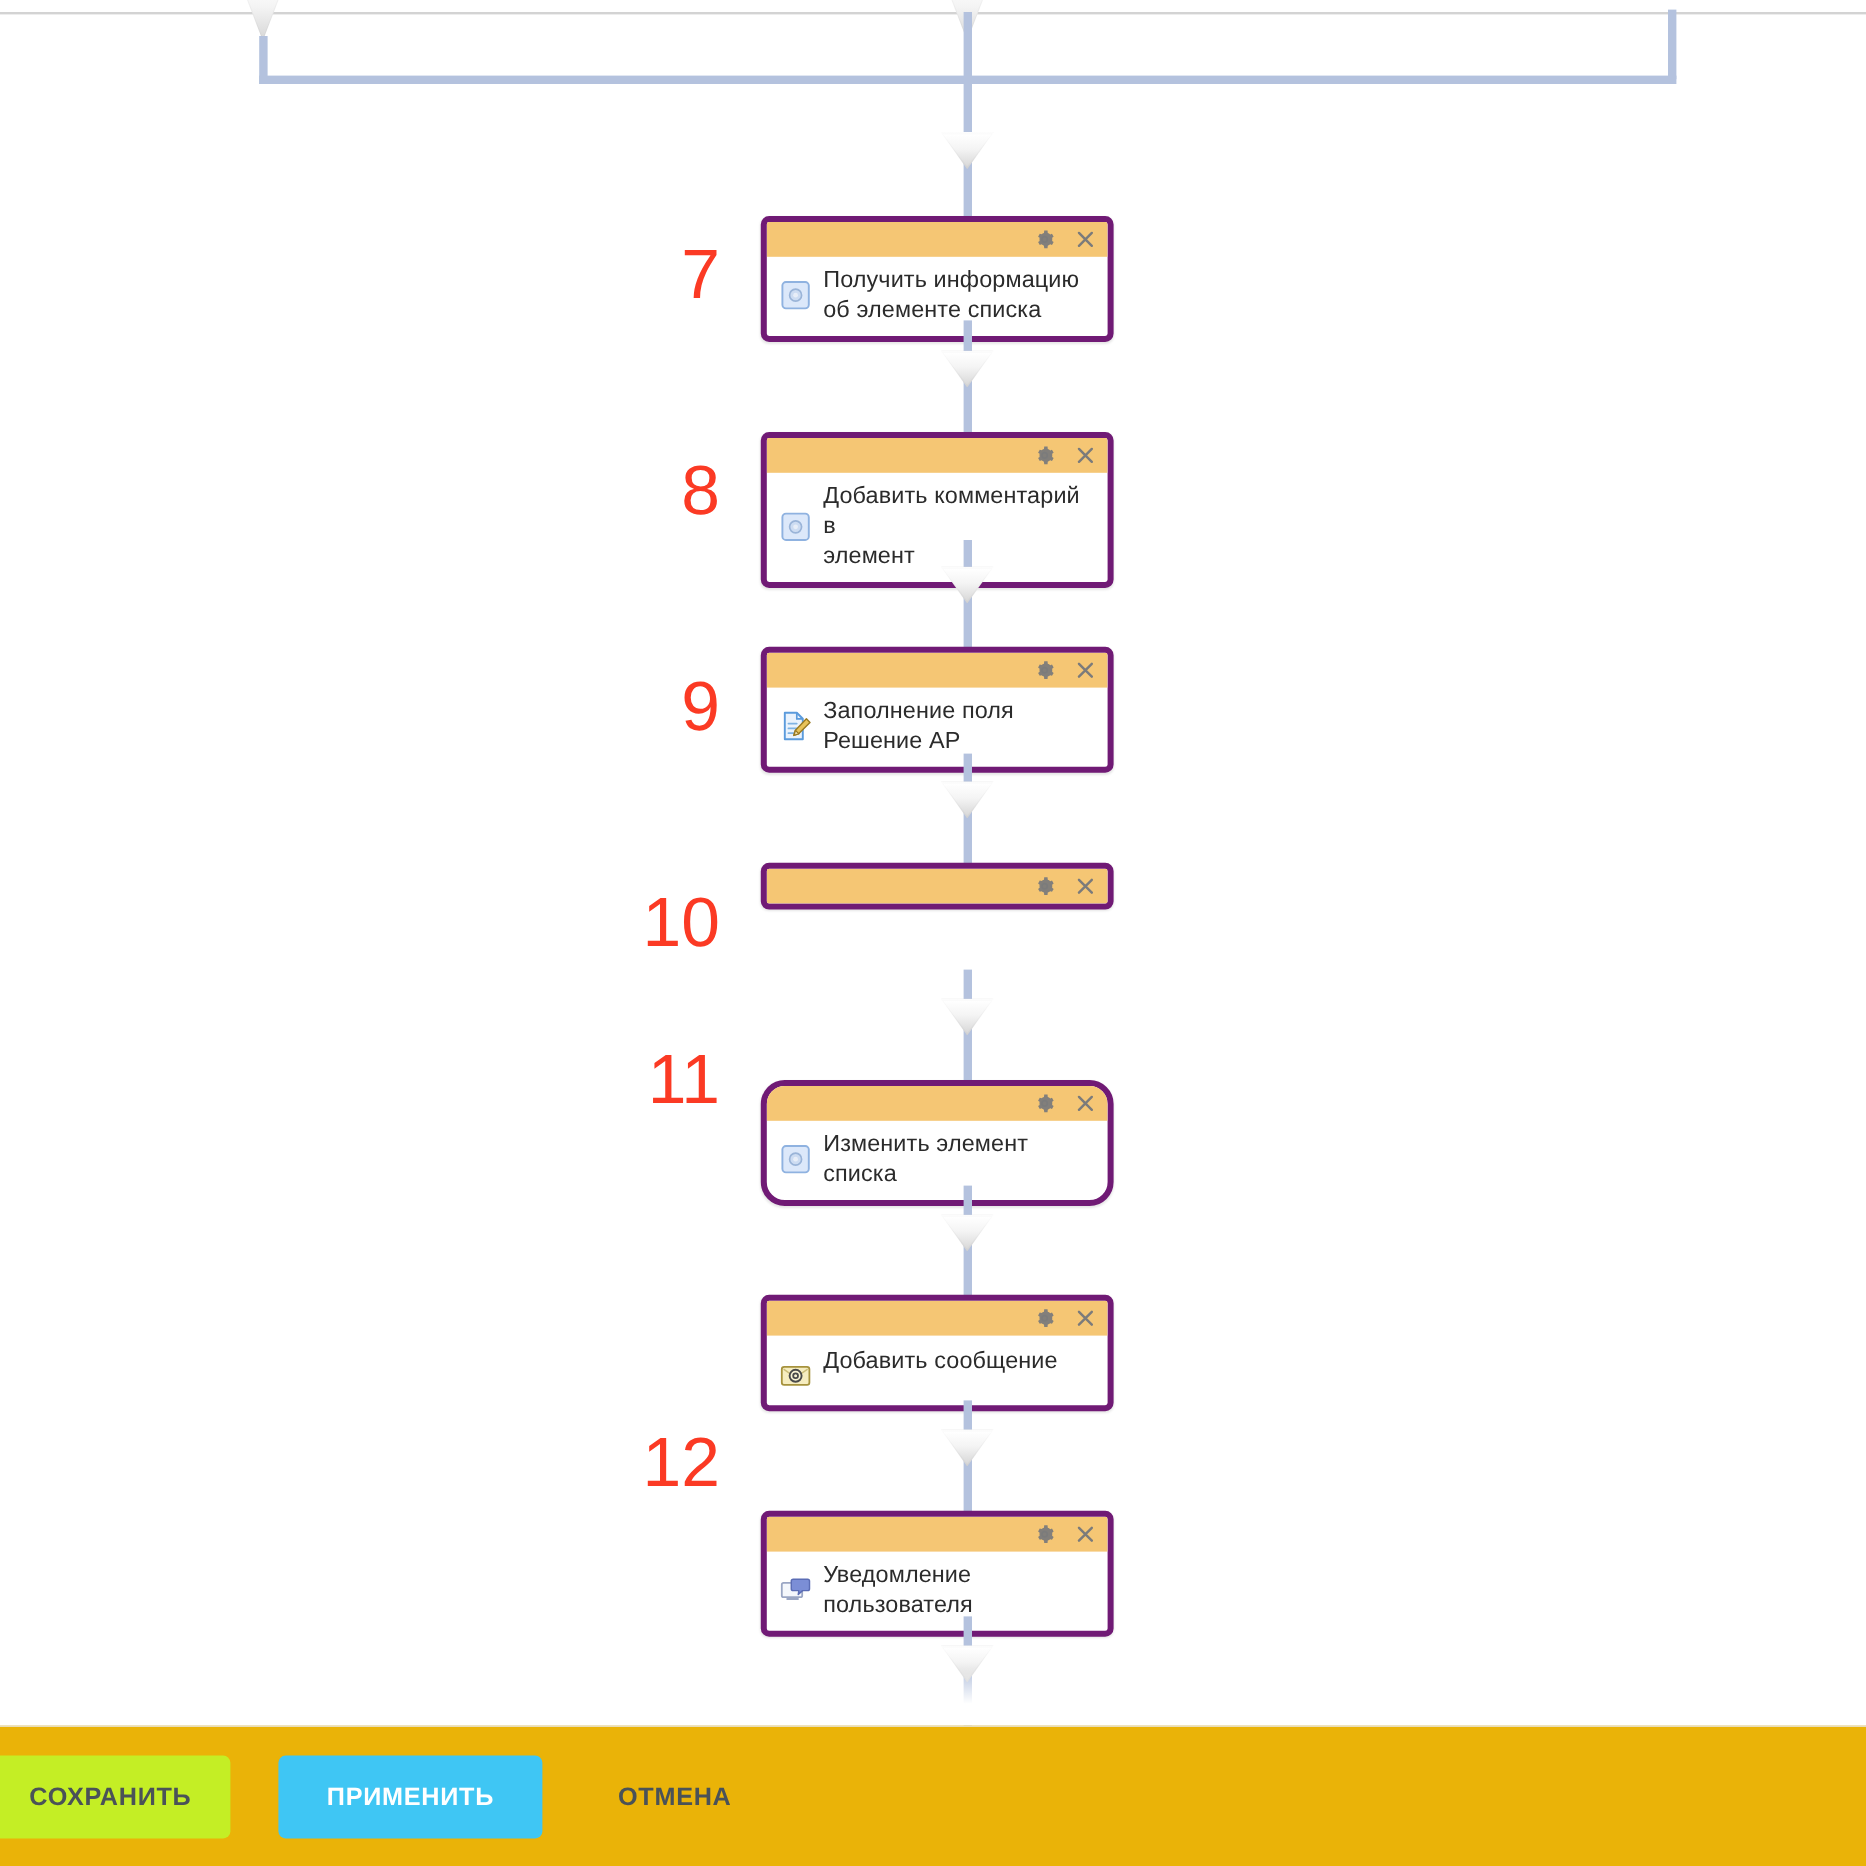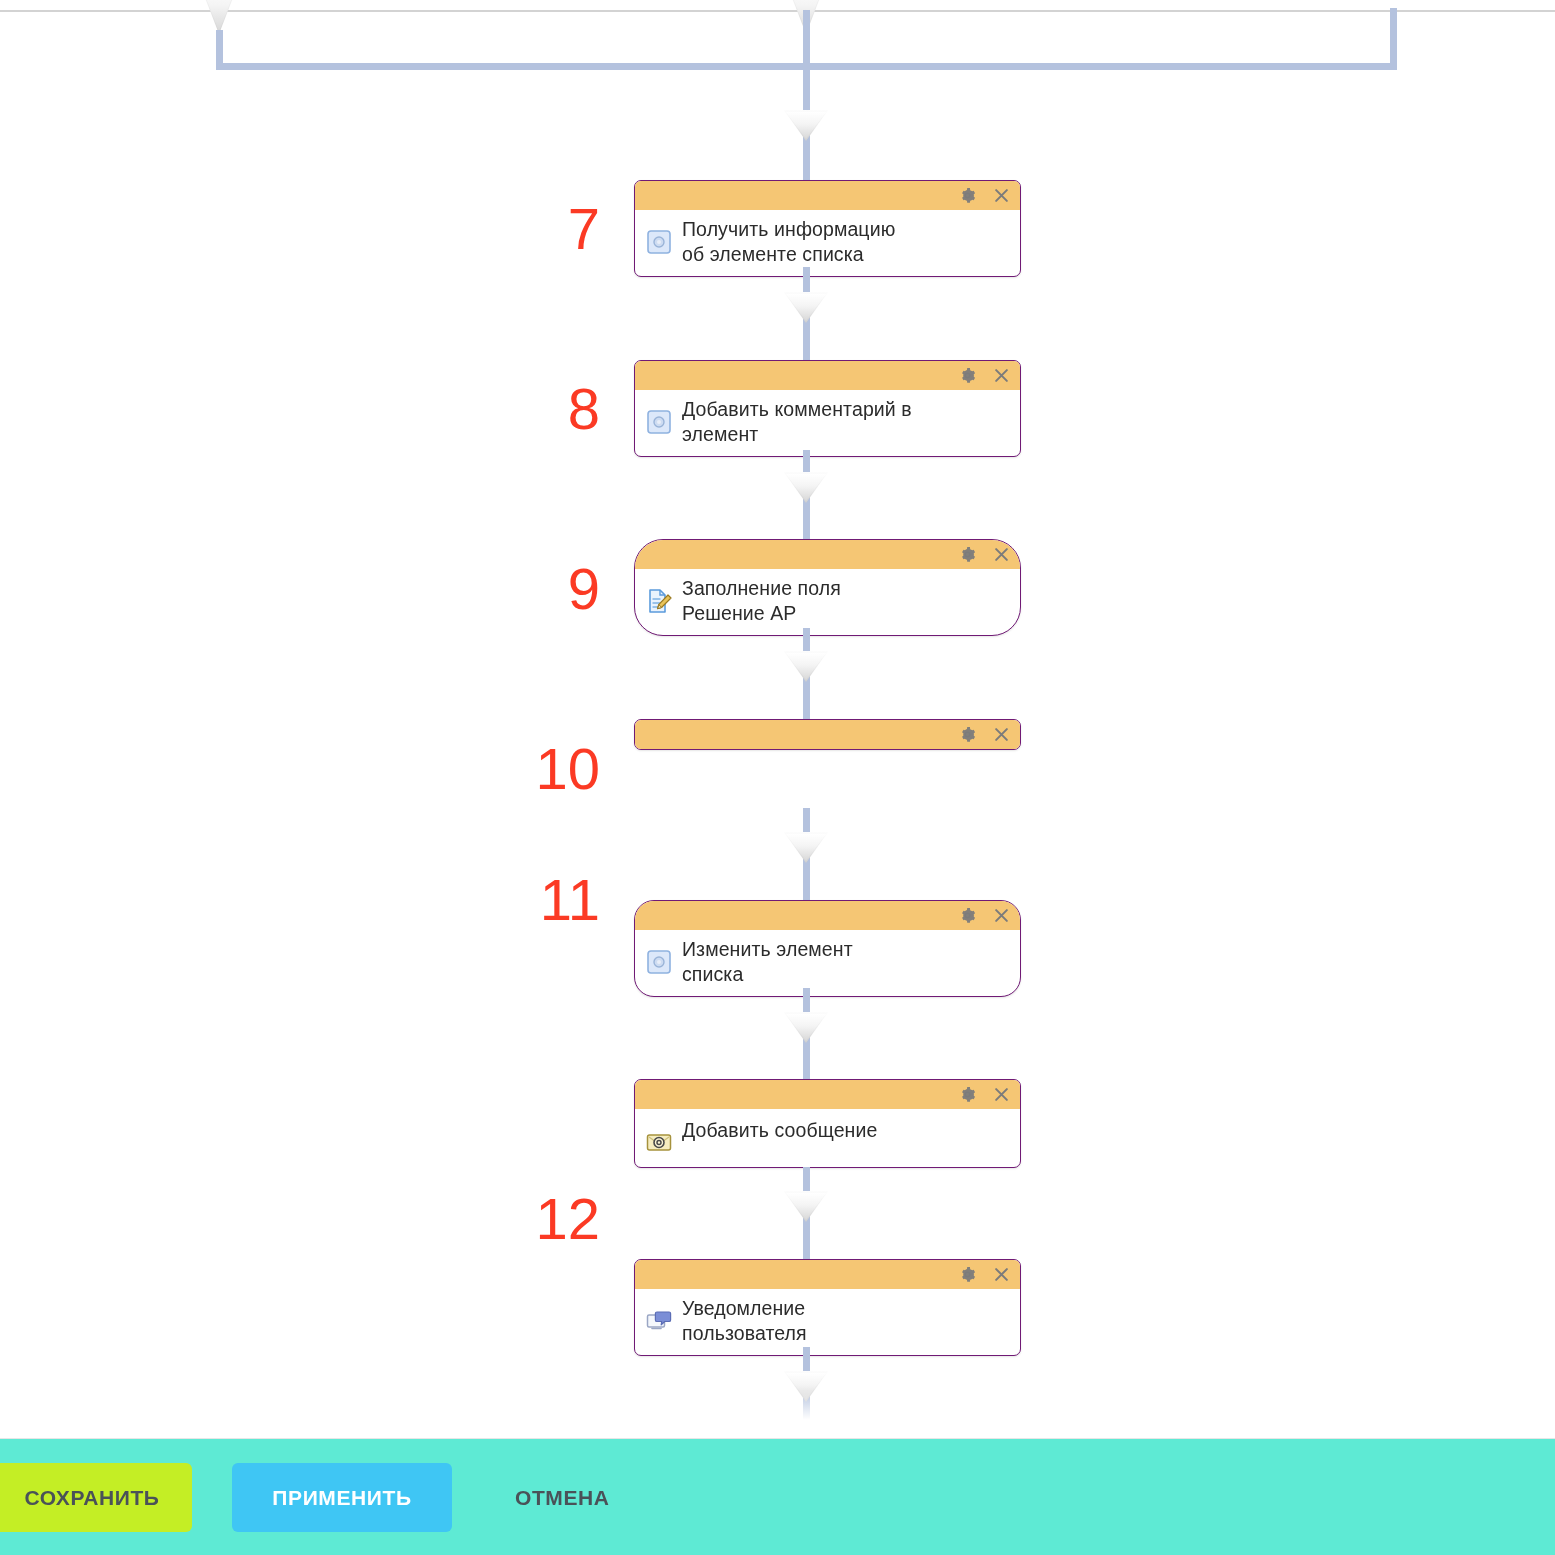--- a/index.html
+++ b/index.html
@@ -74,24 +74,24 @@
   }
   .arrow-sm::after {
     width: 37px;
     height: 48px;
     left: 1.5px; top: 1.6px;
   }
 
   
   .node {
     position: absolute;
-    width: 387px;
+    width: 294px;
     box-sizing: border-box;
     background: #ffffff;
-    border: 1px solid #701a75;
+    border: 5px solid #701a75;
     border-radius: 7px;
     box-shadow: 0 1px 2px rgba(0,0,0,0.10);
     overflow: hidden;
   }
   .node-header {
     height: 29px;
     background: #f5c674;
     display: flex;
     align-items: center;
     justify-content: flex-end;
@@ -157,21 +157,21 @@
     pointer-events: none;
   }
 
   
   #footer {
     position: absolute;
     left: 0;
     top: 1438px;
     width: 1555px;
     height: 117px;
-    background: #5eead4;
+    background: #eab308;
     border-top: 1px solid #e6e6e6;
     display: flex;
     align-items: center;
     padding-left: 0;
     box-sizing: border-box;
   }
   .btn {
     border: none;
     border-radius: 6px;
     font-family: "Liberation Sans", "DejaVu Sans", sans-serif;
@@ -289,21 +289,21 @@
         </span>
         <span class="node-label">Добавить комментарий в
 элемент</span>
       </div>
     </div>
 
     <div class="vline" style="left:803px; top:450px; height:96px;"></div>
     <div class="arrow" style="left:784px; top:472px;"></div>
 
     <div class="step-num" style="left:500px; top:560px; width:100px;">9</div>
-    <div class="node" style="left:634px; top:539px;border-radius:29px;">
+    <div class="node" style="left:634px; top:539px;">
       <div class="node-header">
         <span class="hdr-btn">
           <svg width="17" height="17" viewBox="0 0 16 16">
               <path fill="currentColor" d="M8 5.2a2.8 2.8 0 1 0 0 5.6 2.8 2.8 0 0 0 0-5.6zm0 4.2a1.4 1.4 0 1 1 0-2.8 1.4 1.4 0 0 1 0 2.8z"></path>
               <path fill="currentColor" d="M14 8c0-.4 0-.8-.1-1.2l1.2-.9-1.3-2.3-1.4.5c-.6-.5-1.2-.9-1.9-1.1L10.3 1H7.7l-.2 1.9c-.7.2-1.3.6-1.9 1.1l-1.4-.5L2.9 5.9l1.2.9C4 7.2 4 7.6 4 8s0 .8.1 1.2l-1.2.9 1.3 2.3 1.4-.5c.6.5 1.2.9 1.9 1.1l.2 1.9h2.6l.2-1.9c.7-.2 1.3-.6 1.9-1.1l1.4.5 1.3-2.3-1.2-.9c.1-.4.1-.8.1-1.2z" opacity="0.95"></path>
             </svg>
         </span>
         <span class="hdr-btn">
           <svg width="15" height="15" viewBox="0 0 14 14">
               <path stroke="currentColor" stroke-width="1.9" stroke-linecap="round" d="M2 2 L12 12 M12 2 L2 12"></path>

